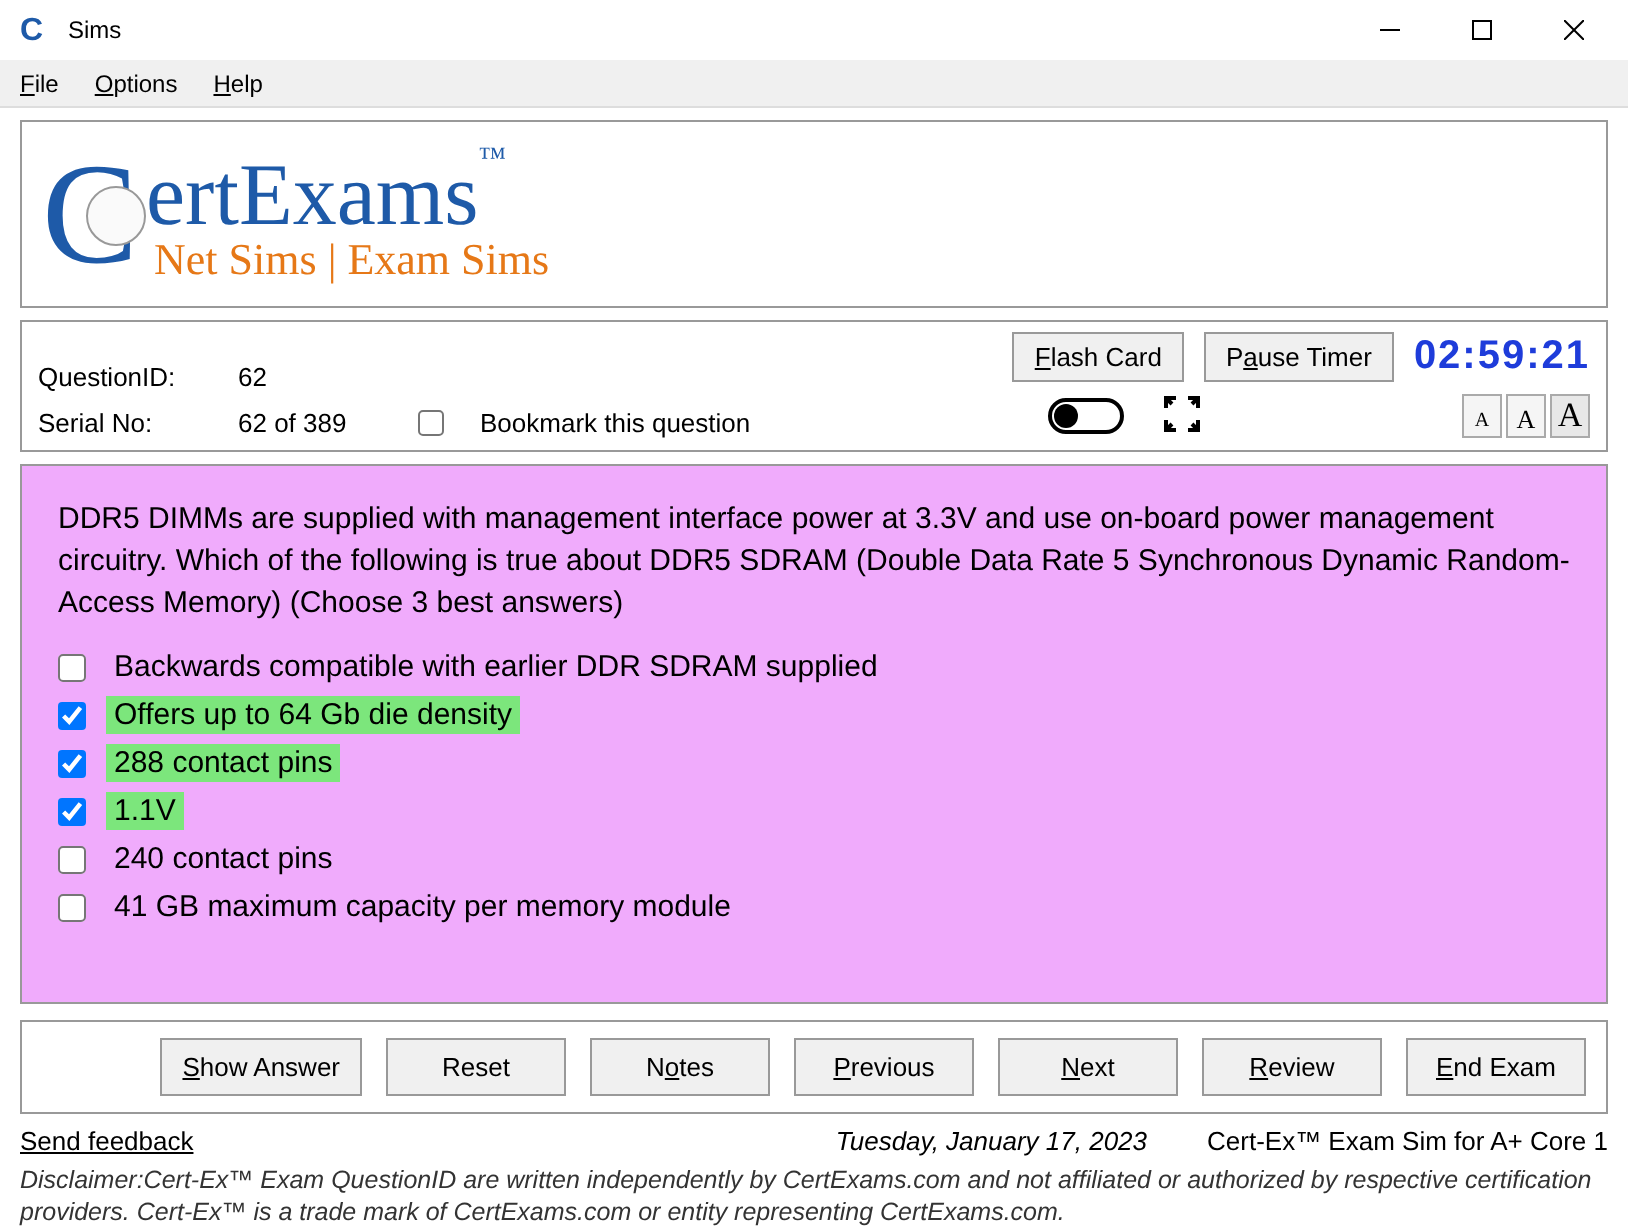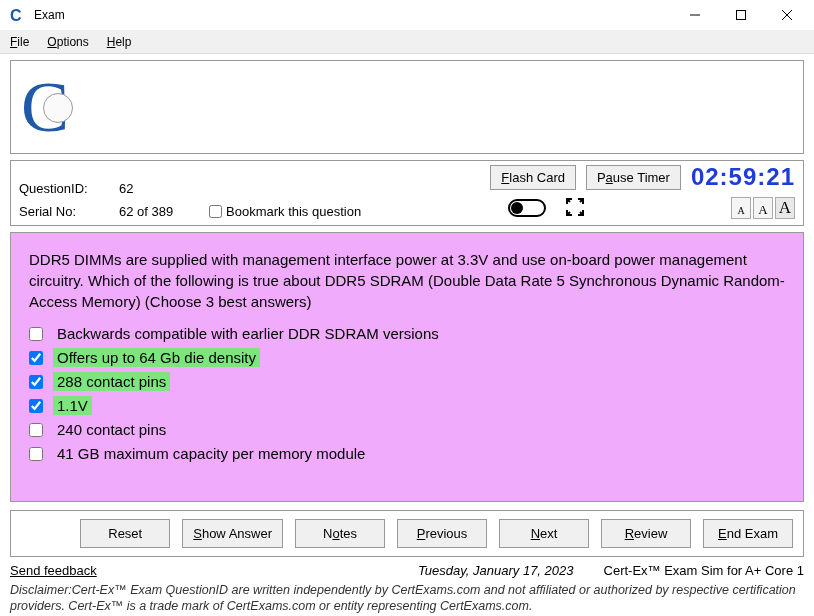--- a/index.html
+++ b/index.html
@@ -19,28 +19,28 @@
   .logo-section { margin: 6px 10px; border: 1px solid #999; padding: 8px 10px; height: 94px; display: flex; align-items: center; }
   .logo-c { font-family: 'Times New Roman', serif; font-size: 72px; color: #1e5aa8; font-weight: normal; line-height: 1; position: relative; }
   .logo-c::before { content: ""; position: absolute; width: 28px; height: 28px; border: 1px solid #999; border-radius: 50%; left: 22px; top: 22px; background: #fafafa; }
   .logo-text { display: flex; flex-direction: column; margin-left: 4px; }
   .logo-main { font-family: 'Times New Roman', serif; font-size: 44px; color: #1e5aa8; font-weight: normal; position: relative; }
   .logo-tm { font-size: 14px; vertical-align: top; }
   .logo-sub { font-family: 'Times New Roman', serif; font-size: 22px; color: #e67817; margin-top: -6px; margin-left: 4px; }
   
   .info-bar { margin: 0 10px; border: 1px solid #999; padding: 6px 8px; display: flex; align-items: flex-end; font-size: 13px; height: 66px; }
   .info-left { display: grid; grid-template-columns: 100px 90px; row-gap: 8px; }
-  .bookmark-wrap { display: flex; align-items: center; gap: 4px; }
+  .bookmark-wrap { display: flex; align-items: center; gap: 18px; }
   .bookmark-cb { width: 13px; height: 13px; }
   .info-right { margin-left: auto; display: flex; flex-direction: column; gap: 6px; align-items: flex-end; }
   .info-row-top { display: flex; align-items: center; gap: 10px; }
   .info-row-bot { display: flex; align-items: center; gap: 20px; width: 100%; justify-content: flex-start; padding-left: 18px; }
   .btn { background: #f0f0f0; border: 1px solid #999; padding: 4px 10px; font-family: Arial; font-size: 13px; cursor: pointer; }
   .btn .u { text-decoration: underline; }
-  .timer { color: #1e3cda; font-size: 24px; font-weight: bold; letter-spacing: 1px; }
+  .timer { color: #1e3cda; font-size: 20px; font-weight: bold; letter-spacing: 1px; }
   .toggle-switch { width: 38px; height: 18px; border: 2px solid #000; border-radius: 10px; position: relative; cursor: pointer; }
   .toggle-switch::after { content: ""; position: absolute; width: 12px; height: 12px; background: #000; border-radius: 50%; left: 1px; top: 1px; }
   .fullscreen-icon { cursor: pointer; }
   .font-sizes { display: flex; gap: 2px; }
   .font-size-btn { border: 1px solid #aaa; background: #f5f5f5; padding: 2px 4px; font-family: 'Times New Roman', serif; cursor: pointer; line-height: 1; display: flex; align-items: flex-end; justify-content: center; width: 20px; height: 22px; }
   .font-size-btn.small { font-size: 10px; }
   .font-size-btn.med { font-size: 13px; }
   .font-size-btn.large { font-size: 17px; background: #e8e8e8; }
   
   .question-panel { margin: 6px 10px 0 10px; border: 1px solid #999; background: #f0abfc; padding: 16px 18px; font-size: 15px; height: 270px; }
@@ -58,21 +58,21 @@
   .footer-date { margin-left: auto; margin-right: 30px; font-style: italic; }
   .footer-sim { }
   
   .disclaimer { margin: 4px 10px 0 10px; font-style: italic; font-size: 12.5px; color: #333; line-height: 1.3; }
 </style>
 </head>
 <body>
 
 <div class="titlebar">
   <span class="app-icon">C</span>
-  <span class="title">Exam</span>
+  <span class="title">Sims</span>
   <div class="win-controls">
     <div class="win-btn">
       <svg viewBox="0 0 10 10">
           <line x1="0" y1="5" x2="10" y2="5" stroke="#000" stroke-width="1"></line>
         </svg>
     </div>
     <div class="win-btn">
       <svg viewBox="0 0 10 10">
           <rect x="0.5" y="0.5" width="9" height="9" fill="none" stroke="#000" stroke-width="1"></rect>
         </svg>
@@ -87,20 +87,24 @@
 </div>
 
 <div class="menubar">
   <span><span class="u">F</span>ile</span>
   <span><span class="u">O</span>ptions</span>
   <span><span class="u">H</span>elp</span>
 </div>
 
 <div class="logo-section">
   <div class="logo-c">C</div>
+  <div class="logo-text">
+    <div class="logo-main"><span>ertExams</span><span class="logo-tm">™</span></div>
+    <div class="logo-sub">Net Sims | Exam Sims</div>
+  </div>
 </div>
 
 <div class="info-bar">
   <div class="info-left">
     <span>QuestionID:</span>
     <span>62</span>
     <span>Serial No:</span>
     <span>62 of 389</span>
   </div>
   <div class="bookmark-wrap">
@@ -130,21 +134,21 @@
       </div>
     </div>
   </div>
 </div>
 
 <div class="question-panel">
   <div class="question-text">DDR5 DIMMs are supplied with management interface power at 3.3V and use on-board power management circuitry. Which of the following is true about DDR5 SDRAM (Double Data Rate 5 Synchronous Dynamic Random-Access Memory)  (Choose 3 best answers)</div>
   <div id="answers-container">
       <div class="answer-row">
         <input type="checkbox" class="answer-cb" style="">
-        <span class="answer-text">Backwards compatible with earlier DDR SDRAM versions</span>
+        <span class="answer-text">Backwards compatible with earlier DDR SDRAM supplied</span>
       </div>
       <div class="answer-row">
         <input type="checkbox" class="answer-cb" checked="" style="">
         <span class="answer-text highlighted">Offers up to 64 Gb die density</span>
       </div>
       <div class="answer-row">
         <input type="checkbox" class="answer-cb" checked="" style="">
         <span class="answer-text highlighted">288 contact pins</span>
       </div>
       <div class="answer-row">
@@ -156,22 +160,22 @@
         <span class="answer-text">240 contact pins</span>
       </div>
       <div class="answer-row">
         <input type="checkbox" class="answer-cb" style="">
         <span class="answer-text">41 GB maximum capacity per memory module</span>
       </div>
     </div>
 </div>
 
 <div class="bottom-buttons">
+  <button class="btn"><span class="u">S</span>how Answer</button>
   <button class="btn">Reset</button>
-  <button class="btn"><span class="u">S</span>how Answer</button>
   <button class="btn">N<span class="u">o</span>tes</button>
   <button class="btn"><span class="u">P</span>revious</button>
   <button class="btn"><span class="u">N</span>ext</button>
   <button class="btn"><span class="u">R</span>eview</button>
   <button class="btn"><span class="u">E</span>nd Exam</button>
 </div>
 
 <div class="footer-row">
   <span class="feedback-link">Send feedback</span>
   <span class="footer-date">Tuesday, January 17, 2023</span>

